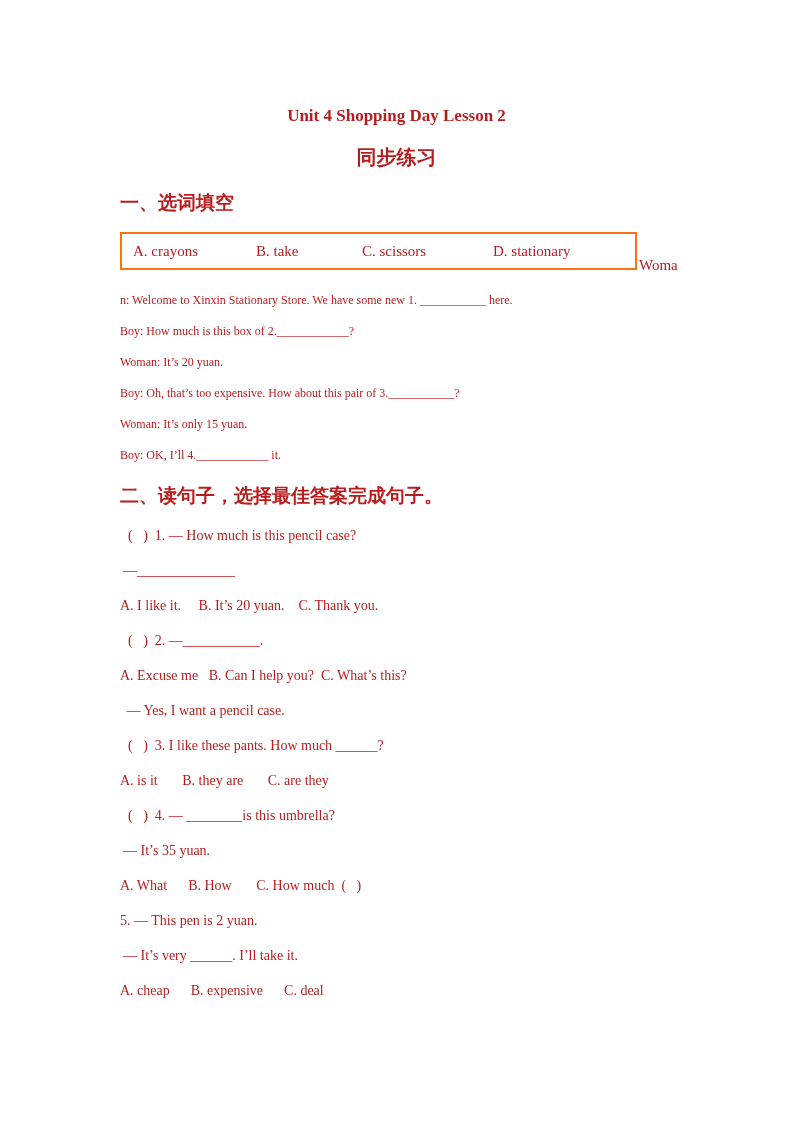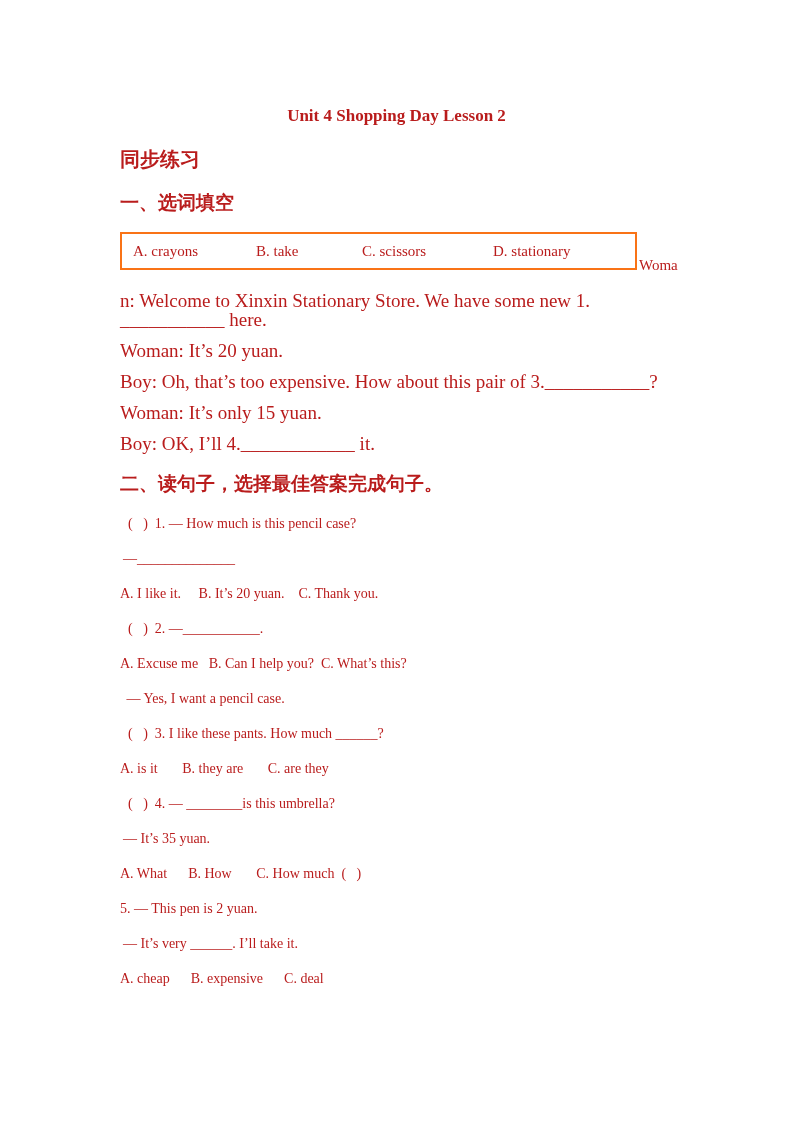--- a/index.html
+++ b/index.html
@@ -24,21 +24,22 @@
     line-height: 23px;
     font-weight: 700;
     text-align: center;
     font-family: "Liberation Serif", serif;
   }
   .subtitle {
     margin: 20px 0 0 0;
     font-size: 20px;
     line-height: 24px;
     font-weight: 700;
-    font-family: Liberation Serif, serif;
+    text-align: center;
+    font-family: Liberation Mono, monospace;
   }
   .section-heading {
     margin: 19px 0 0 0;
     font-size: 19px;
     line-height: 24px;
     font-weight: 700;
     text-align: left;
     font-family: "DejaVu Sans", sans-serif;
   }
   .section-heading.s2 {
@@ -66,21 +67,21 @@
   .word-bank .opt-c { width: 131px; }
   .word-bank .opt-d { width: auto; }
   .overflow-word {
     font-size: 15px;
     margin-left: 2px;
     margin-bottom: -4px;
     white-space: pre;
   }
   .dlg {
     margin: 0 0 12px 0;
-    font-size: 19px;
+    font-size: 12px;
     line-height: 19px;
     white-space: pre-wrap;
   }
   .dlg.first { margin-top: 21px; }
   .ln2 {
     margin: 0 0 15px 0;
     font-size: 14px;
     line-height: 20px;
     white-space: pre-wrap;
   }
@@ -102,20 +103,21 @@
     <div class="word-bank">
       <span class="opt opt-a">A. crayons</span>
       <span class="opt opt-b">B. take</span>
       <span class="opt opt-c">C. scissors</span>
       <span class="opt opt-d">D. stationary</span>
     </div>
     <span class="overflow-word">Woma</span>
   </div>
 
   <p class="dlg first">n: Welcome to Xinxin Stationary Store. We have some new 1. ___________ here.</p>
+  <p class="dlg">Boy: How much is this box of 2.____________?</p>
   <p class="dlg">Woman: It’s 20 yuan.</p>
   <p class="dlg">Boy: Oh, that’s too expensive. How about this pair of 3.___________?</p>
   <p class="dlg">Woman: It’s only 15 yuan.</p>
   <p class="dlg">Boy: OK, I’ll 4.____________ it.</p>
 
   <h3 class="section-heading s2">二、读句子，选择最佳答案完成句子。</h3>
 
   <p class="ln2 first indent-q">(   )  1. — How much is this pencil case?</p>
   <p class="ln2 indent-a">—______________</p>
   <p class="ln2">A. I like it.     B. It’s 20 yuan.    C. Thank you.</p>

